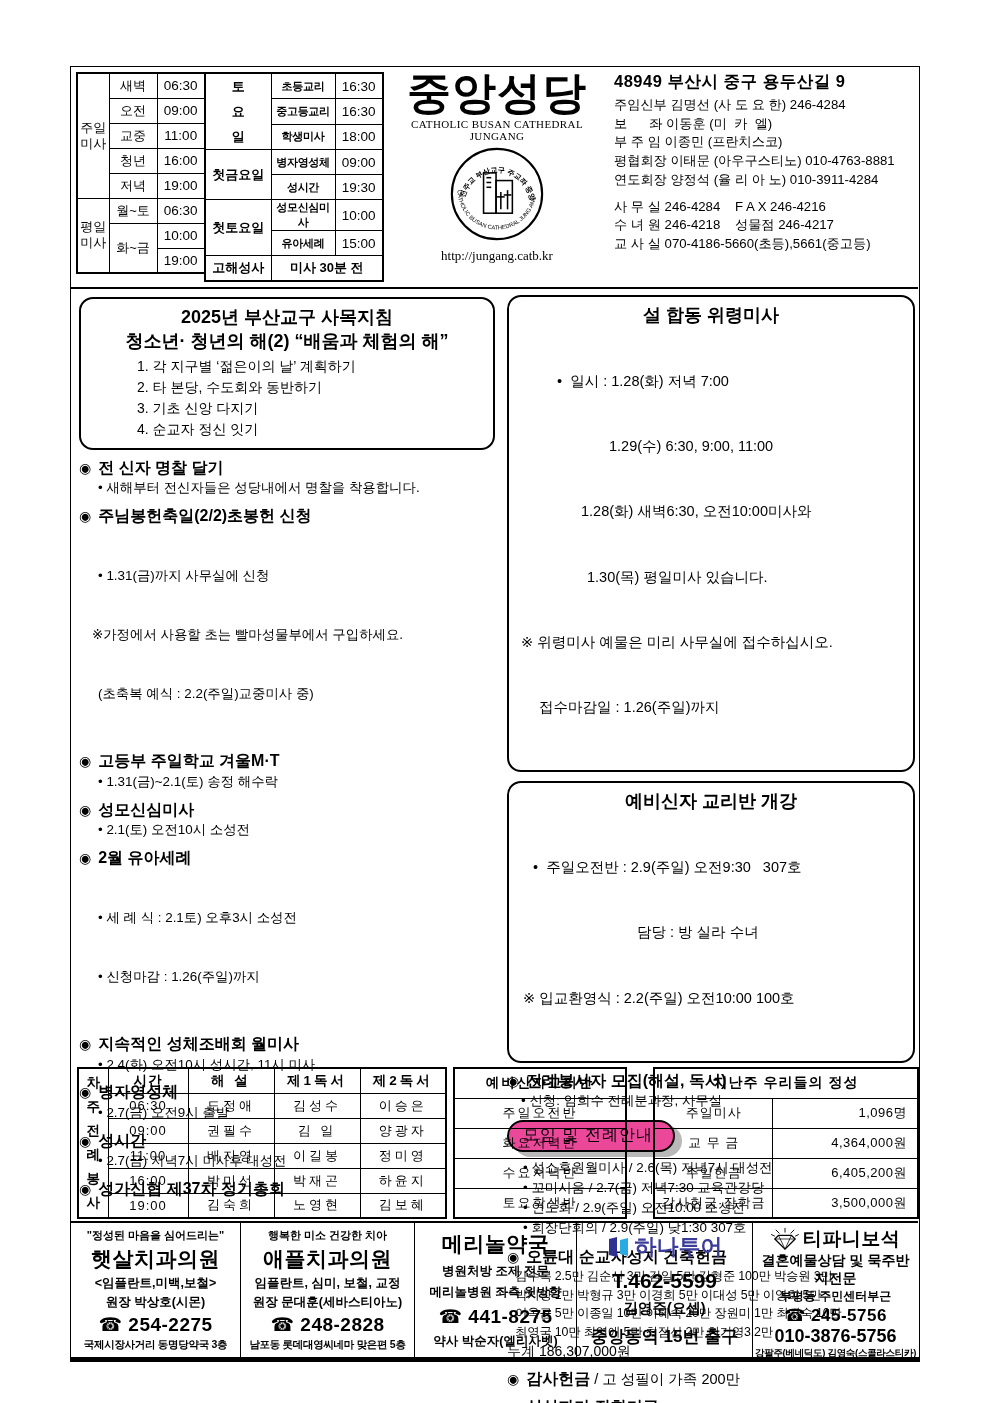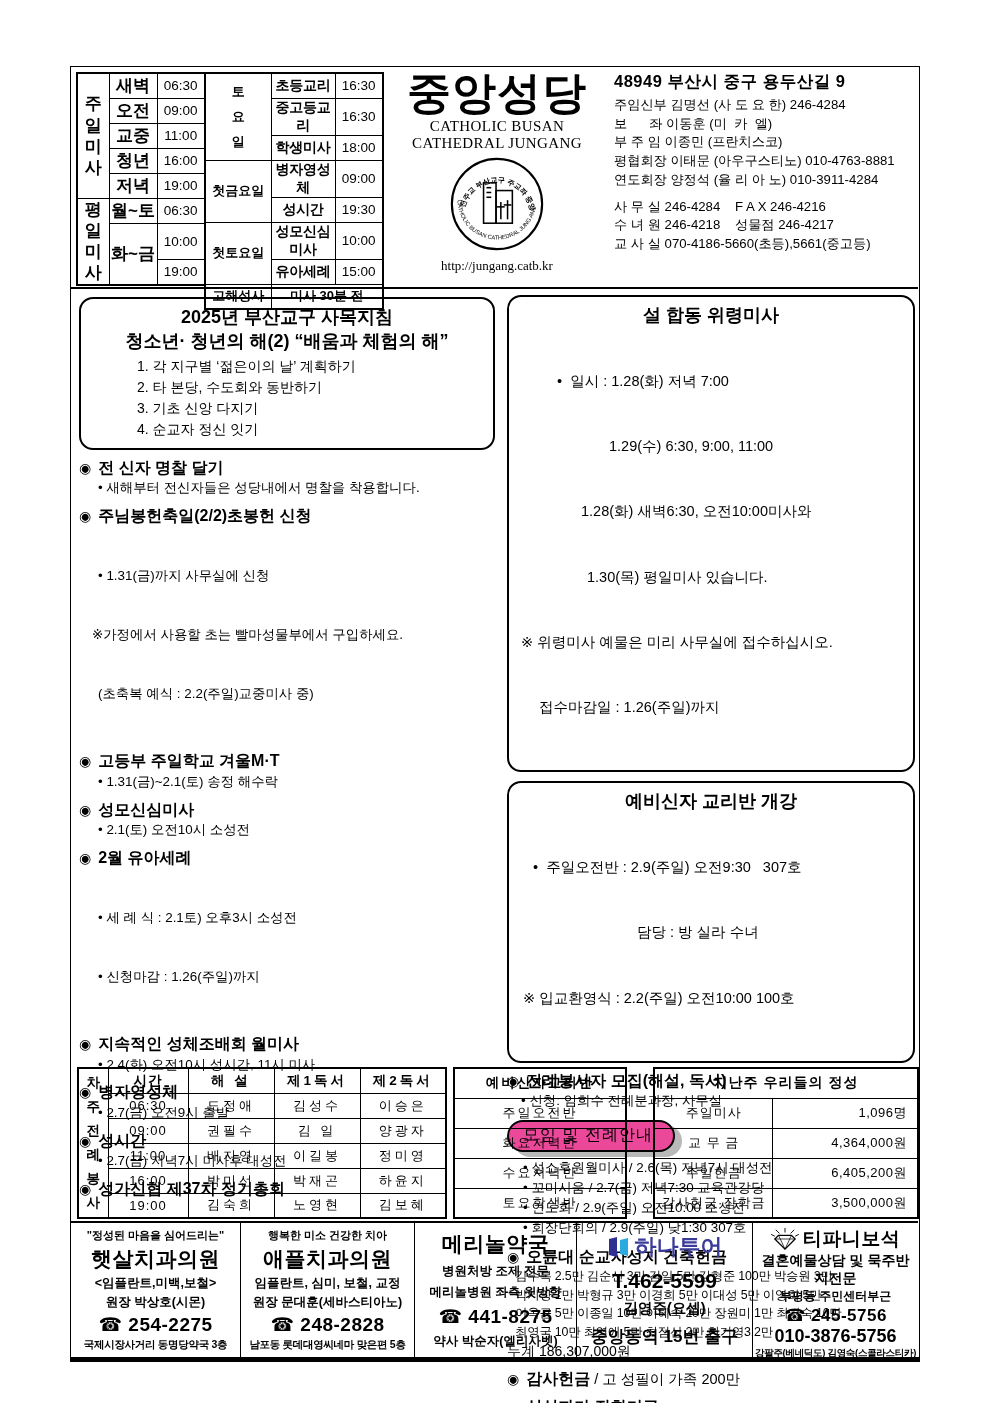--- a/index.html
+++ b/index.html
@@ -9,33 +9,33 @@
   .sheet { position:absolute; left:70px; top:66px; width:850px; height:1296px;
            border:1.5px solid #000; border-bottom:5px solid #000; background:#fff; }
 
   
   .header { position:absolute; left:0; top:0; width:847px; height:222px; border-bottom:2px solid #000; }
   table { border-collapse:collapse; }
   .tblA, .tblB, .bt { border:2px solid #000; }
   .tblA td, .tblB td, .bt td, .bt th { border:1px solid #000; text-align:center; vertical-align:middle; }
   .tblA { position:absolute; left:5px; top:5px; }
   .tblB { position:absolute; left:133px; top:5px; }
-  .tblA td { height:25px; font-size:17px; font-weight:bold; }
+  .tblA td { height:25px; font-size:13px; font-weight:normal; }
   .tblA td.time, .tblB td.time { font-weight:normal; font-size:13.5px; width:48px; }
   .tblA td.nm { width:48px; }
   .tblA td.grp { width:32px; }
   .grp .wrap2 { width:28px; margin:0 auto; word-break:break-all; line-height:1.25; }
   .tblB td { height:25px; font-size:13px; font-weight:bold; }
   .tblB td.lbl { width:66px; }
-  .tblB td.nm { width:64px; font-size:14px; letter-spacing:-0.3px; }
+  .tblB td.nm { width:64px; font-size:11px; letter-spacing:-0.3px; }
   .vwrap { width:15px; margin:0 auto; word-break:break-all; line-height:25px; }
 
   .logo-block { position:absolute; left:312px; top:0; width:228px; text-align:center; }
   .logo-kr { font-size:44px; font-weight:900; letter-spacing:1px; line-height:1.1; margin-top:2px; }
-  .logo-en { font-size:15px; font-family:"Liberation Serif","DejaVu Serif",serif; letter-spacing:0.4px; margin-top:1px; }
+  .logo-en { font-size:11px; font-family:"Liberation Serif","DejaVu Serif",serif; letter-spacing:0.4px; margin-top:1px; }
   .seal { margin-top:4px; }
   .logo-url { font-size:13px; font-family:"Liberation Serif","DejaVu Serif",serif; margin-top:2px; }
 
   .contact { position:absolute; left:543px; top:4px; width:302px; }
   .addr { font-size:16.5px; font-weight:bold; letter-spacing:0.5px; margin-bottom:3px; }
   .cline { font-size:13.2px; line-height:1.42; white-space:pre-wrap; }
   .cgroup2 { margin-top:8px; }
 
   
   .col-left  { position:absolute; left:8px;  top:230px; width:416px; }

